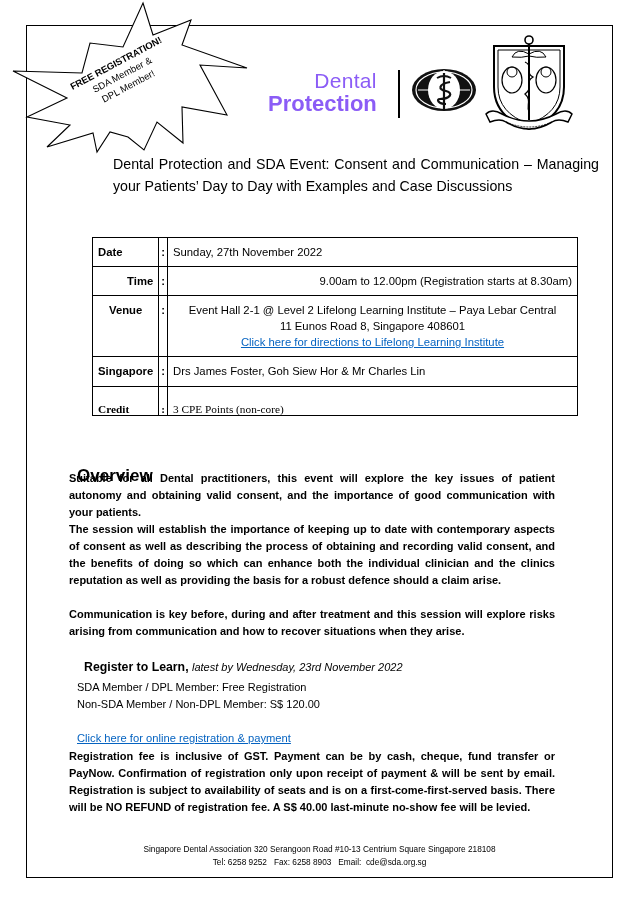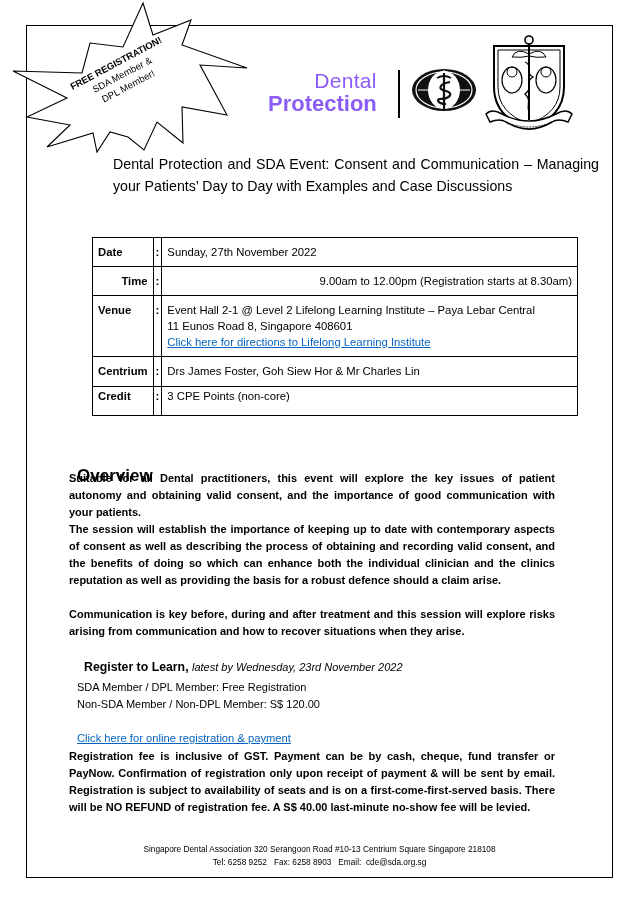--- a/index.html
+++ b/index.html
@@ -22,23 +22,23 @@
   .title { position:absolute; left:77px; top:153px; width:486px;
            font-family:"Liberation Sans", sans-serif; font-weight:normal; font-size:14.2px;
            line-height:22px; text-align:justify; text-align-last:left;margin-left:36px; }
   table.info { position:absolute; left:92px; top:237px; width:486px; border-collapse:collapse;
                font-family:"Liberation Sans", sans-serif; font-size:11.3px; }
   table.info td { border:1.2px solid #000; padding:0 5px; vertical-align:top; }
   table.info td.lbl { width:50px; font-weight:bold; }
   table.info td.col { width:5px; text-align:center; font-weight:bold; padding:0 2px; }
   table.info tr.r1 td { height:29px; padding-top:8px; box-sizing:border-box; }
   table.info tr.r2 td { height:29px; padding-top:8px; box-sizing:border-box;text-align:right; }
-  table.info tr.r3 td { height:61px; padding-top:6px; line-height:16px; box-sizing:border-box; }
+  table.info tr.r3 td { height:61px; padding-top:6px; line-height:16px; box-sizing:border-box;text-align:center; }
   table.info tr.r4 td { height:30px; padding-top:8px; box-sizing:border-box; }
-  table.info tr.r5 td { height:29px; padding-top:3px; box-sizing:border-box; }
+  table.info tr.r5 td { height:29px; padding-top:16px; box-sizing:border-box;font-family:Liberation Serif, serif; }
   a.lnk { color:#0563c1; text-decoration:underline; }
   .overview-h { position:absolute; left:77px; top:434px; font-family:"Liberation Sans", sans-serif;
                 font-weight:bold; font-size:17px;margin-top:32px; }
   .para { position:absolute; left:69px; width:486px; font-family:"Liberation Sans", sans-serif;
           font-size:11px; line-height:17px; text-align:justify;font-weight:bold; }
   .reg-h { position:absolute; left:84px; top:660px; font-family:"Liberation Sans", sans-serif; font-size:12.3px; }
   .reg-h b { font-weight:bold; }
   .reg-h i { font-size:11px; }
   .reg-line { position:absolute; left:77px; font-family:"Liberation Sans", sans-serif; font-size:11px; }
   .reg-link { position:absolute; left:77px; top:732px; font-family:"Liberation Sans", sans-serif; font-size:11.2px; }
@@ -105,21 +105,21 @@
   <tr class="r3">
     <td class="lbl">Venue</td>
     <td class="col">:</td>
     <td>
       <div>Event Hall 2-1 @ Level 2 Lifelong Learning Institute – Paya Lebar Central</div>
       <div>11 Eunos Road 8, Singapore 408601</div>
       <a class="lnk">Click here for directions to Lifelong Learning Institute</a>
     </td>
   </tr>
   <tr class="r4">
-    <td class="lbl">Centrium</td>
+    <td class="lbl">Singapore</td>
     <td class="col">:</td>
     <td>Drs James Foster, Goh Siew Hor &amp; Mr Charles Lin</td>
   </tr>
   <tr class="r5">
     <td class="lbl">Credit</td>
     <td class="col">:</td>
     <td>3 CPE Points (non-core)</td>
   </tr>
 </tbody>
   </table>

